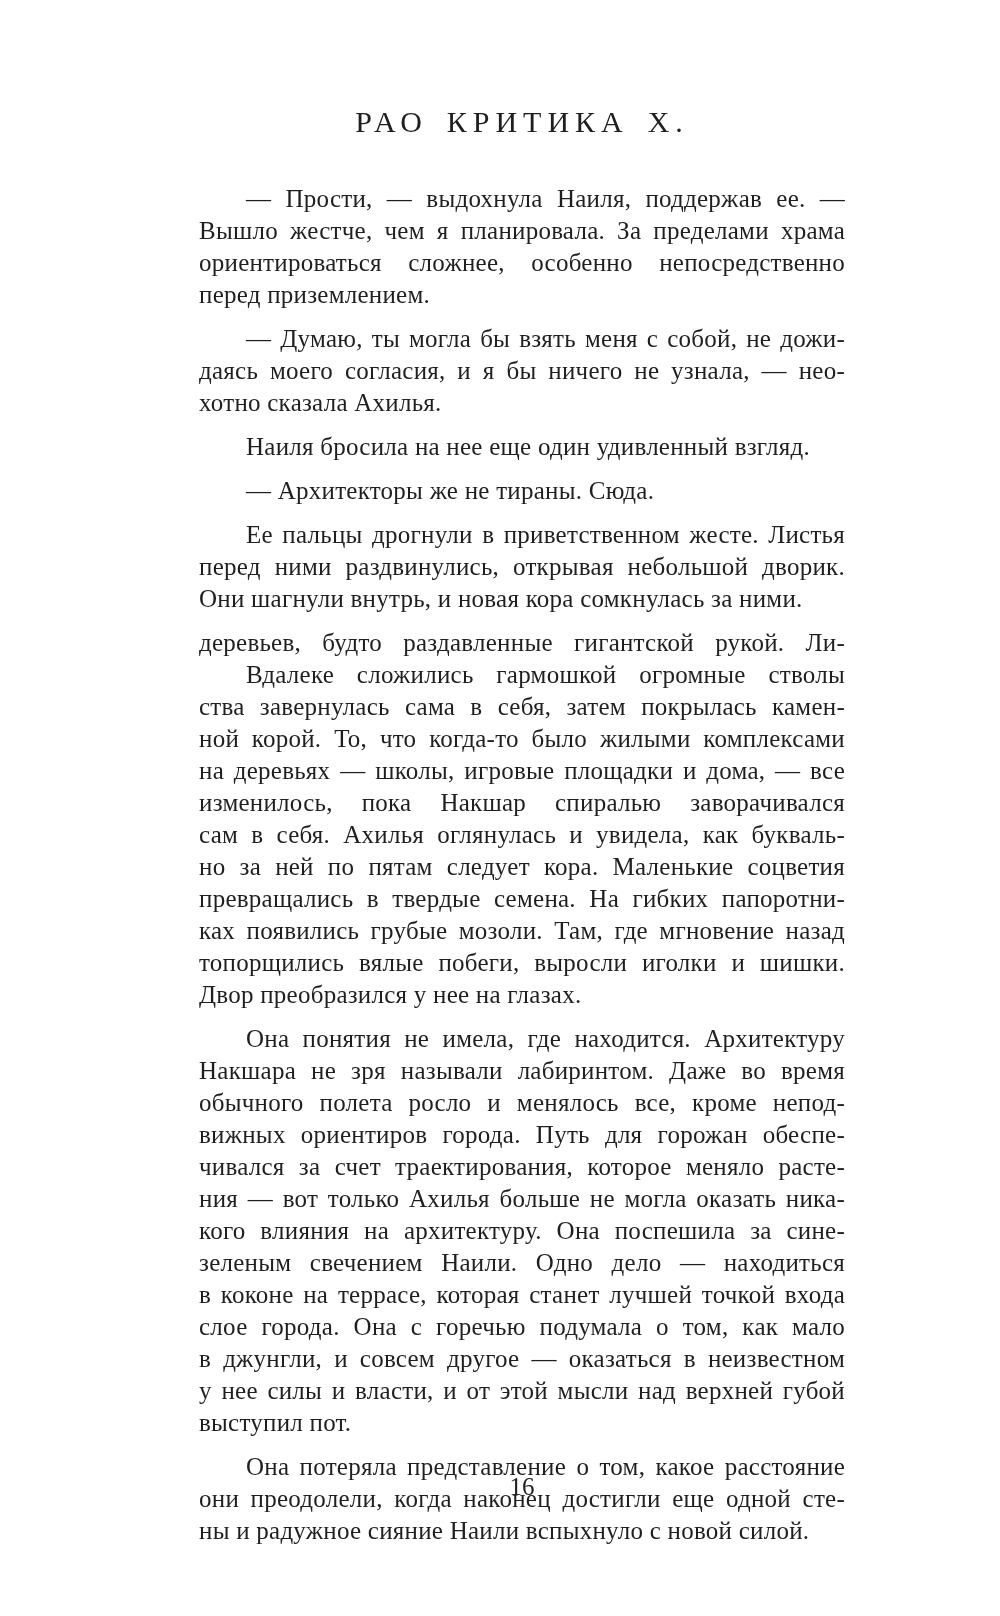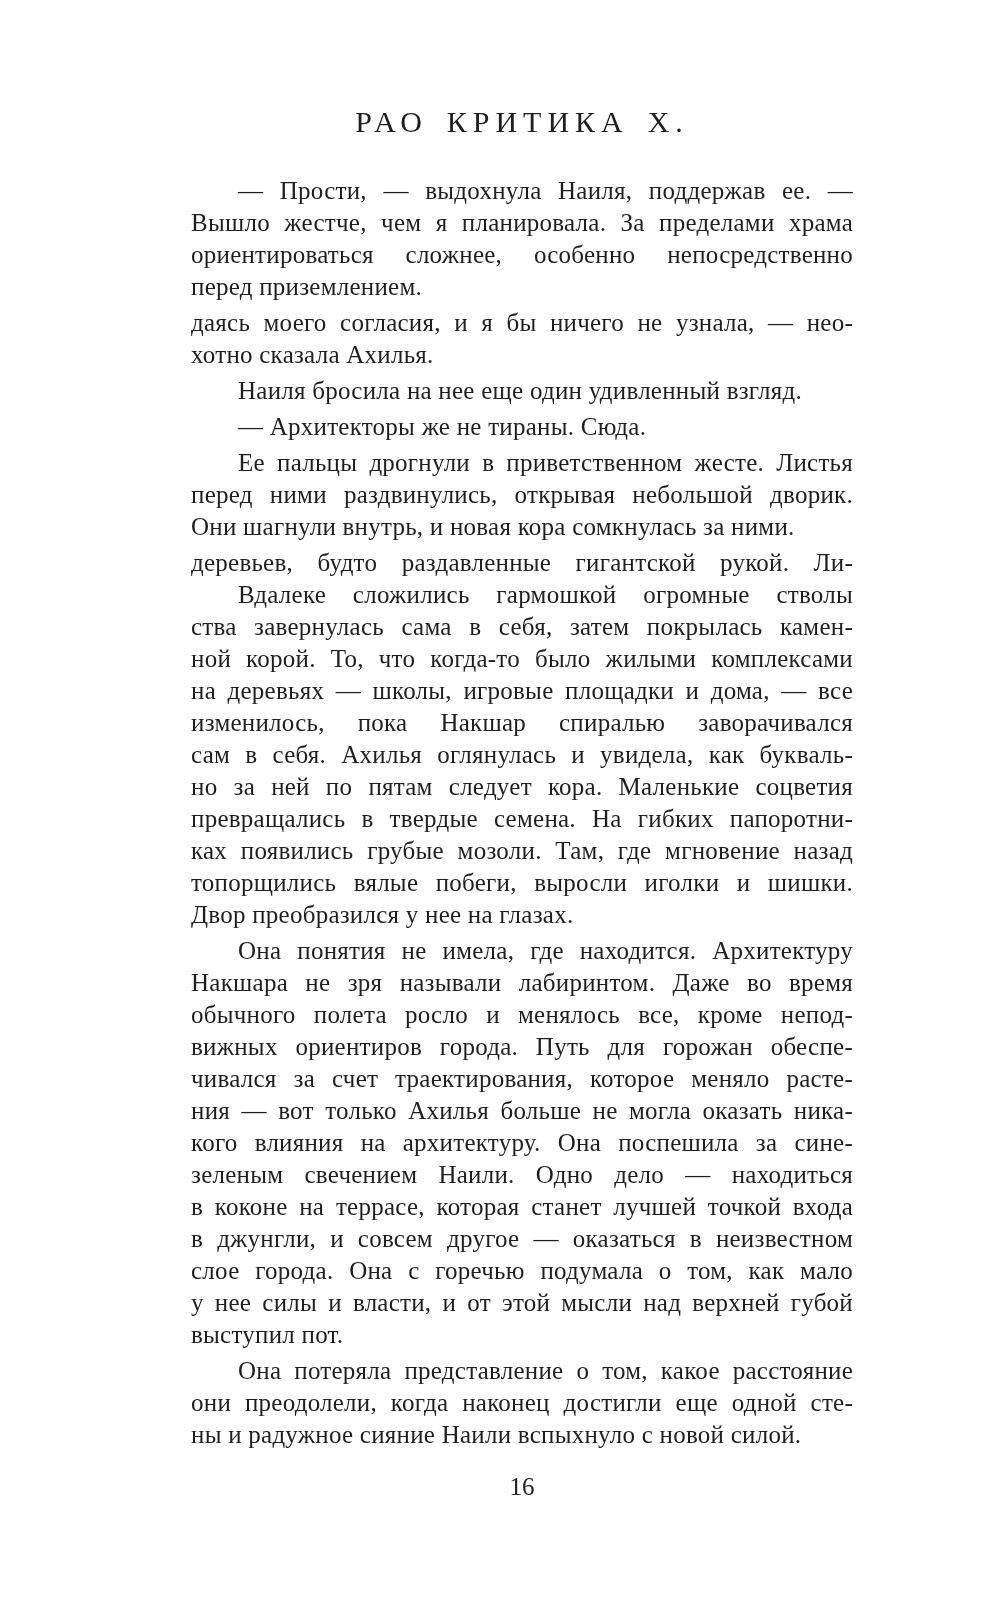--- a/index.html
+++ b/index.html
@@ -30,21 +30,21 @@
   }
   .text-block {
     position: absolute;
     top: 171px;
     left: 187px;
     width: 670px;
     font-size: 25px;
     line-height: 32px;
     letter-spacing: 0.01em;
   }
-  .para { margin: 4px; padding: 0; }
+  .para { margin: 12px; padding: 0; }
   .line {
     text-align: justify;
     text-align-last: justify;
     white-space: normal;
   }
   .line.last {
     text-align-last: left;
   }
   .line.first {
     padding-left: 47px;
@@ -66,20 +66,21 @@
   <div class="running-header">РАО КРИТИКА Х.</div>
 
   <div class="text-block">
       <div class="para">
         <div class="line first">— Прости, — выдохнула Наиля, поддержав ее. —</div>
         <div class="line">Вышло жестче, чем я планировала. За пределами храма</div>
         <div class="line">ориентироваться сложнее, особенно непосредственно</div>
         <div class="line last">перед приземлением.</div>
       </div>
       <div class="para">
+        <div class="line first">— Думаю, ты могла бы взять меня с собой, не дожи-</div>
         <div class="line">даясь моего согласия, и я бы ничего не узнала, — нео-</div>
         <div class="line last">хотно сказала Ахилья.</div>
       </div>
       <div class="para">
         <div class="line first last">Наиля бросила на нее еще один удивленный взгляд.</div>
       </div>
       <div class="para">
         <div class="line first last">— Архитекторы же не тираны. Сюда.</div>
       </div>
       <div class="para">
@@ -104,22 +105,22 @@
       <div class="para">
         <div class="line first">Она понятия не имела, где находится. Архитектуру</div>
         <div class="line">Накшара не зря называли лабиринтом. Даже во время</div>
         <div class="line">обычного полета росло и менялось все, кроме непод-</div>
         <div class="line">вижных ориентиров города. Путь для горожан обеспе-</div>
         <div class="line">чивался за счет траектирования, которое меняло расте-</div>
         <div class="line">ния — вот только Ахилья больше не могла оказать ника-</div>
         <div class="line">кого влияния на архитектуру. Она поспешила за сине-</div>
         <div class="line">зеленым свечением Наили. Одно дело — находиться</div>
         <div class="line">в коконе на террасе, которая станет лучшей точкой входа</div>
+        <div class="line">слое города. Она с горечью подумала о том, как мало</div>
         <div class="line">в джунгли, и совсем другое — оказаться в неизвестном</div>
-        <div class="line">слое города. Она с горечью подумала о том, как мало</div>
         <div class="line">у нее силы и власти, и от этой мысли над верхней губой</div>
         <div class="line last">выступил пот.</div>
       </div>
       <div class="para">
         <div class="line first">Она потеряла представление о том, какое расстояние</div>
         <div class="line">они преодолели, когда наконец достигли еще одной сте-</div>
         <div class="line last">ны и радужное сияние Наили вспыхнуло с новой силой.</div>
       </div>
     </div>
 

